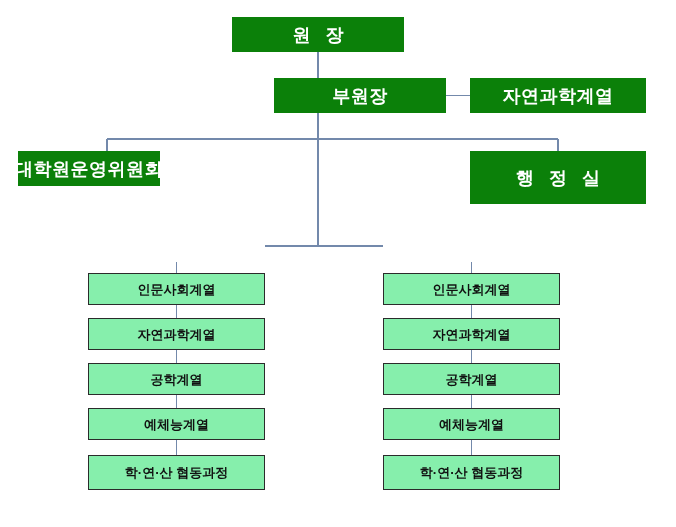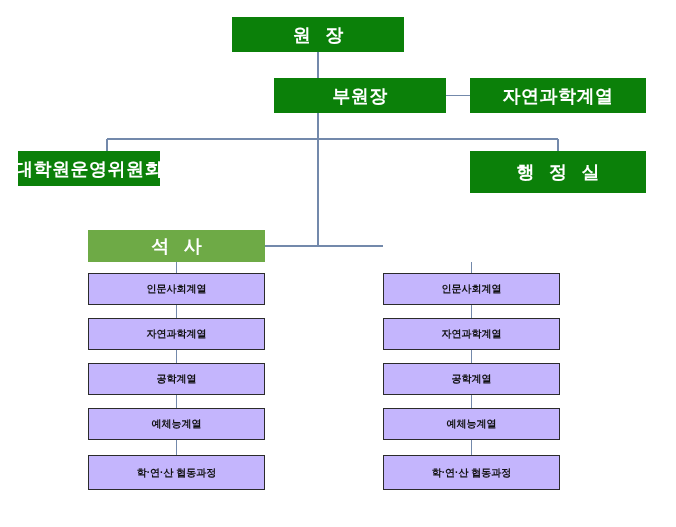--- a/index.html
+++ b/index.html
@@ -59,31 +59,30 @@
     background: #6eaa46;
     color: #ffffff;
     font-weight: bold;
     font-size: 18px;
     letter-spacing: 0.5px;
     border: 1px solid #6eaa46;
   }
 
   
   .node.lvl-leaf {
-    background: #c4b5fd;
+    background: #86efac;
     color: #111111;
     font-weight: bold;
-    font-size: 10px;
+    font-size: 13px;
     border: 1px solid #2b2b2b;
   }
 
   .spaced {
     letter-spacing: 5px;
     padding-left: 5px;
-    font-family: Liberation Serif, serif;
   }
 </style>
 </head>
 <body>
 
 <div id="chart-canvas">
 
   <svg id="connector-layer" viewBox="0 0 676 527" width="676" height="527" xmlns="http://www.w3.org/2000/svg">
     <g stroke="#7389ab" stroke-width="1.4" fill="none" shape-rendering="crispEdges">
 
@@ -123,27 +122,24 @@
   </div>
 
   <div class="node lvl-exec" style="left:470px; top:78px; width:176px; height:35px;">
     <span>자연과학계열</span>
   </div>
 
   <div class="node lvl-exec" style="left:18px; top:151px; width:142px; height:35px;">
     <span>대학원운영위원회</span>
   </div>
 
-  <div class="node lvl-exec" style="left:470px; top:151px; width:176px; height:42px;">
+  <div class="node lvl-exec" style="left:470px; top:151px; width:176px; height:53px;">
     <span class="spaced">행 정 실</span>
   </div>
 
-  <div class="node lvl-track" style="left:88px; top:230px; width:177px; height:32px;">
-    <span class="spaced">석  사</span>
-  </div>
 
 
   <div class="node lvl-leaf" style="left:88px; top:273px; width:177px; height:32px;">
     <span>인문사회계열</span>
   </div>
   <div class="node lvl-leaf" style="left:88px; top:318px; width:177px; height:32px;">
     <span>자연과학계열</span>
   </div>
   <div class="node lvl-leaf" style="left:88px; top:363px; width:177px; height:32px;">
     <span>공학계열</span>

